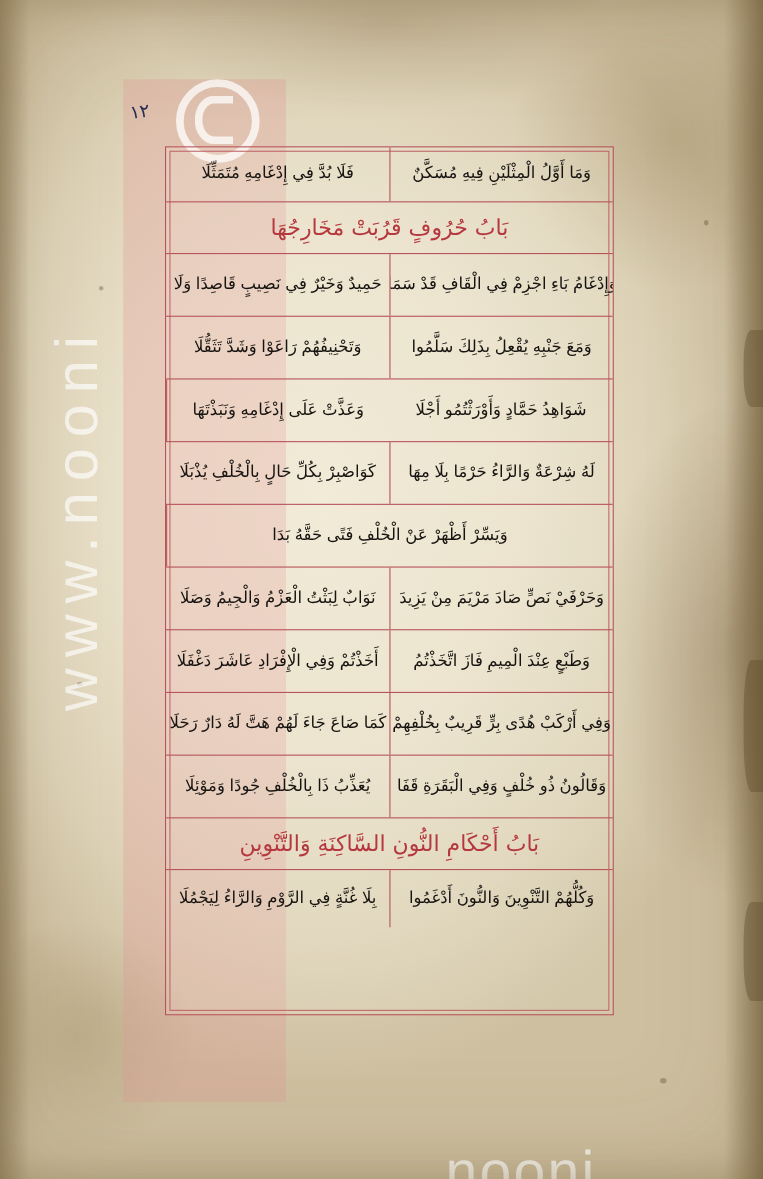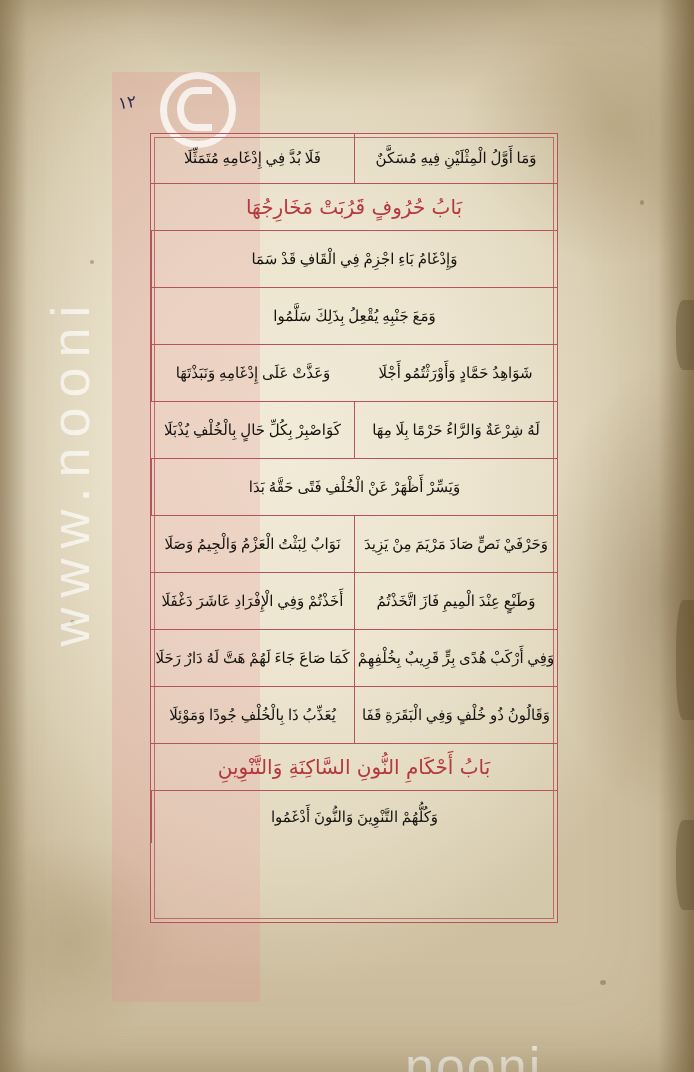--- a/index.html
+++ b/index.html
@@ -145,21 +145,21 @@
   }
   .row:last-child { border-bottom: none; }
   .hemistich {
     flex: 1 1 50%;
     box-sizing: border-box;
     display: flex;
     align-items: center;
     justify-content: center;
     padding: 2px 6px;
     direction: rtl;
-    font-family: Liberation Serif, serif;
+    font-family: Liberation Sans, sans-serif;
     font-size: 15px;
     color: #161310;
     line-height: 1.25;
     white-space: nowrap;
     overflow: hidden;
   }
   .hemistich.right { border-left: 1.2px solid #b7545a; }
   .verse-row { height: 57px; }
   .single-row {
     height: 46px;
@@ -227,23 +227,25 @@
       <div class="hemistich right">وَمَا أَوَّلُ الْمِثْلَيْنِ فِيهِ مُسَكَّنٌ</div>
       <div class="hemistich">فَلَا بُدَّ فِي إِدْغَامِهِ مُتَمَثِّلَا</div>
     </div>
 
     <div class="single-row">
       <span class="heading">بَابُ حُرُوفٍ قَرُبَتْ مَخَارِجُهَا</span>
     </div>
 
     <div class="row verse-row">
       <div class="hemistich right">وَإِدْغَامُ بَاءِ اجْزِمْ فِي الْقَافِ قَدْ سَمَا</div>
+      <div class="hemistich">حَمِيدٌ وَخَيْرٌ فِي نَصِيبٍ قَاصِدًا وَلَا</div>
     </div>
     <div class="row verse-row">
       <div class="hemistich right">وَمَعَ جَنْبِهِ يُقْعِلُ بِذَلِكَ سَلَّمُوا</div>
+      <div class="hemistich">وَتَحْنِيفُهُمْ رَاعَوْا وَشَدَّ تَثَقُّلَا</div>
     </div>
     <div class="row verse-row">
       <div class="hemistich">شَوَاهِدُ حَمَّادٍ وَأَوْرَثْتُمُو أَجْلَا</div>
       <div class="hemistich right">وَعَذَّتْ عَلَى إِدْغَامِهِ وَنَبَذْتَهَا</div>
     </div>
     <div class="row verse-row">
       <div class="hemistich right">لَهُ شِرْعَةٌ وَالرَّاءُ حَرْمًا بِلَا مِهَا</div>
       <div class="hemistich">كَوَاصْبِرْ بِكُلِّ حَالٍ بِالْخُلْفِ يُذْبَلَا</div>
     </div>
     <div class="row verse-row">
@@ -265,17 +267,18 @@
       <div class="hemistich right">وَقَالُونُ ذُو خُلْفٍ وَفِي الْبَقَرَةِ قَفَا</div>
       <div class="hemistich">يُعَذِّبُ ذَا بِالْخُلْفِ جُودًا وَمَوْئِلَا</div>
     </div>
 
     <div class="single-row">
       <span class="heading">بَابُ أَحْكَامِ النُّونِ السَّاكِنَةِ وَالتَّنْوِينِ</span>
     </div>
 
     <div class="row tail-row">
       <div class="hemistich right">وَكُلُّهُمْ التَّنْوِينَ وَالنُّونَ أَدْغَمُوا</div>
+      <div class="hemistich">بِلَا غُنَّةٍ فِي الرَّوْمِ وَالرَّاءُ لِيَجْمُلَا</div>
     </div>
   </div>
 
   <div class="edges"></div>
 </div>
 
 </body></html>

